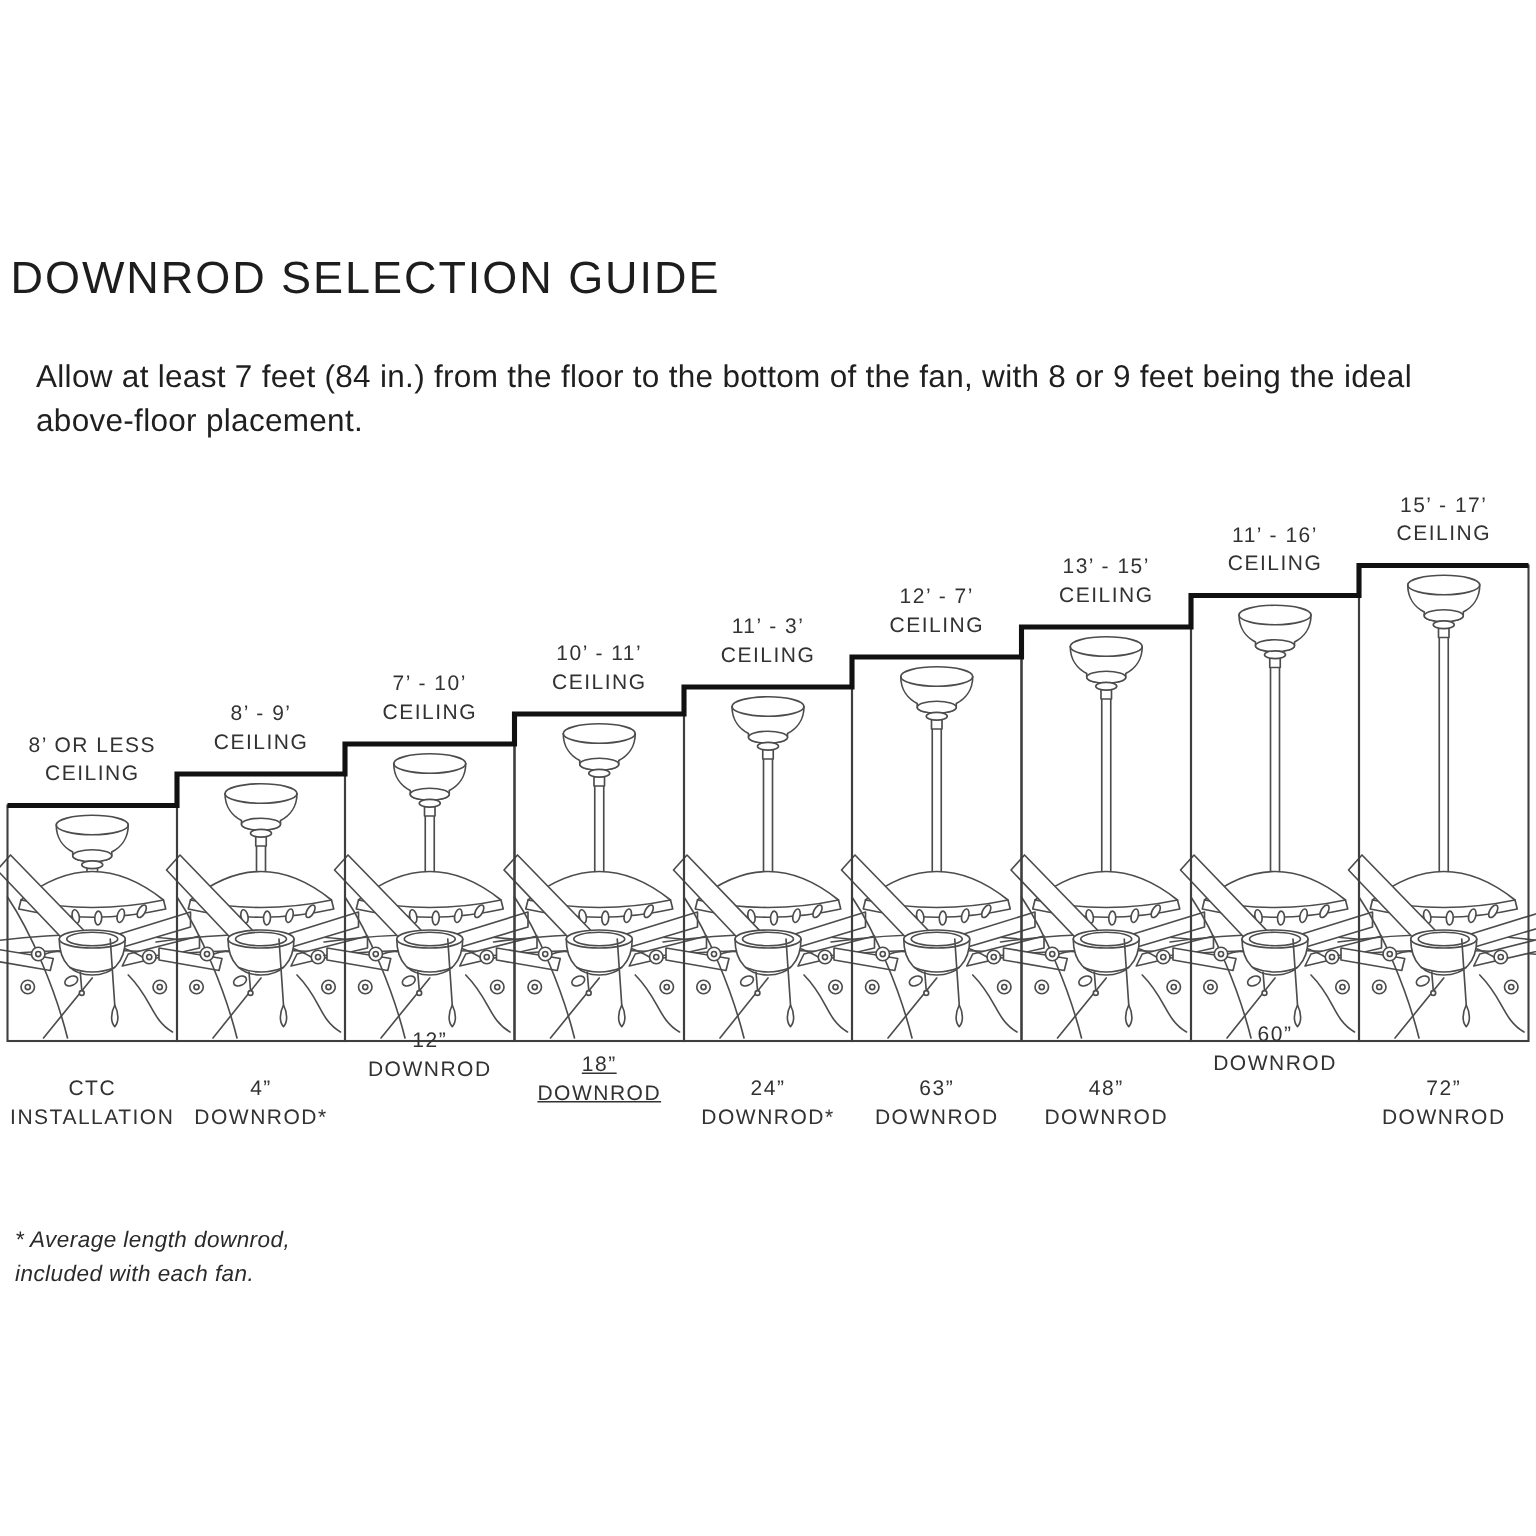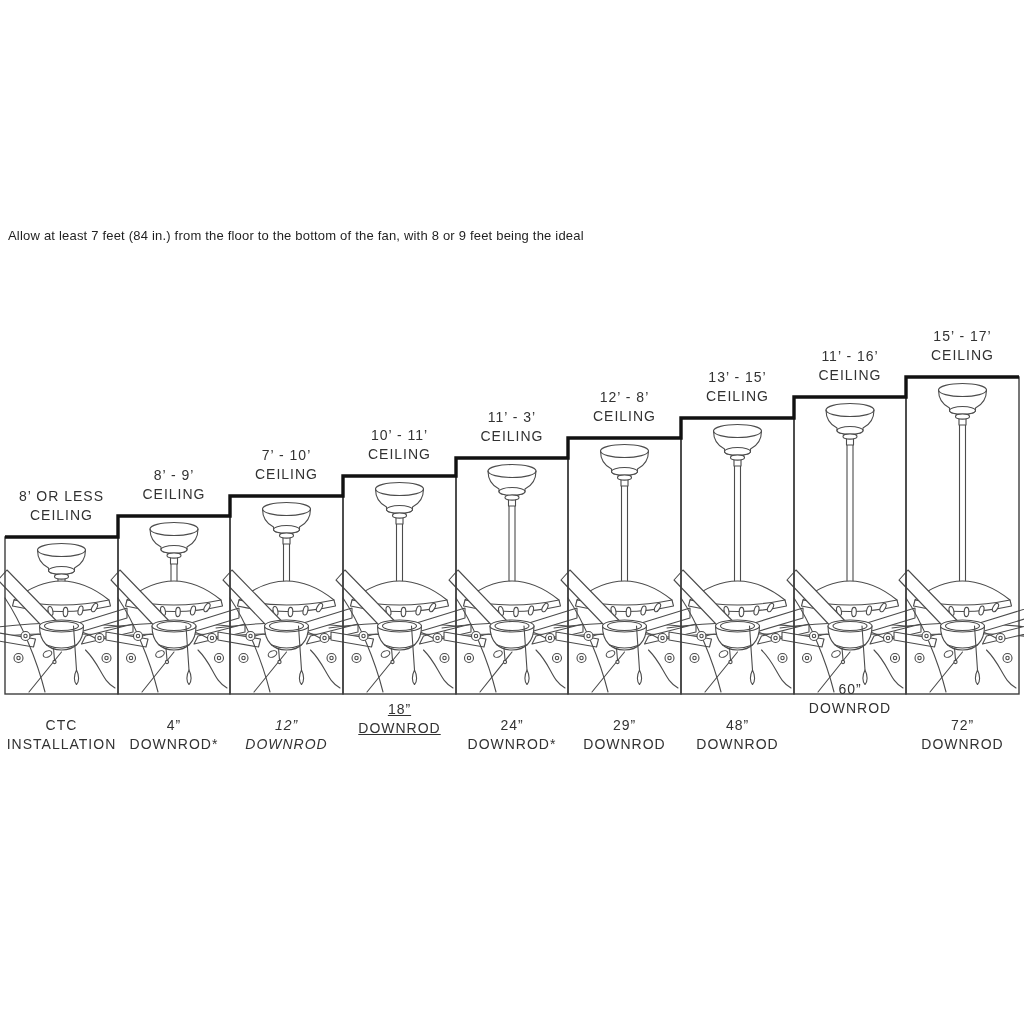--- a/index.html
+++ b/index.html
@@ -6,22 +6,22 @@
   .canvas{
     position:relative;width:1024px;height:1024px;background:#ffffff;
     font-family:"Liberation Sans", sans-serif;overflow:hidden;
   }
   .page-title{
     position:absolute;left:7px;top:169px;margin:0;
     font-size:30px;font-weight:400;letter-spacing:1.3px;color:#1d1d1d;
     white-space:nowrap;
   }
   .intro{
-    position:absolute;left:8px;top:222px;margin:0;
-    font-size:13px;line-height:28.5px;color:#1f1f1f;letter-spacing:.2px;
+    position:absolute;left:8px;top:222px;margin:16px;
+    font-size:21px;line-height:28.5px;color:#1f1f1f;letter-spacing:.2px;
   }
   .diagram{position:absolute;left:0;top:0;width:1024px;height:1024px;}
   .fan{position:absolute;overflow:visible;z-index:2;}
   .fan path,.fan ellipse,.fan circle{
     stroke:var(--ln,#4c4c4c);stroke-width:1.1;fill:none;
     stroke-linecap:round;stroke-linejoin:round;
   }
   .fan .wf{fill:#ffffff;}
   .borders{position:absolute;left:0;top:0;z-index:5;pointer-events:none;}
   .clabel,.dlabel{
@@ -32,22 +32,24 @@
   .footnote{
     position:absolute;left:10px;top:816px;margin:0;
     font-style:italic;font-size:15px;line-height:22.5px;color:#2a2a2a;
     letter-spacing:.3px;
   }
 </style>
 </head>
 <body>
 
 <div class="canvas">
+  <h1 class="page-title">DOWNROD SELECTION GUIDE</h1>
   <p class="intro">
     <span>Allow at least 7 feet (84 in.) from the floor to the bottom of the fan, with 8 or 9 feet being the ideal</span><br>
+    <span>above-floor placement.</span>
   </p>
   <div class="diagram" id="diagram">
       <div class="clabel" style="left: -13.5px; top: 487px;">
         <div>8’ OR LESS</div>
         <div>CEILING</div>
       </div>
       <svg class="fan" width="113" height="157" viewBox="0 0 113 157" style="left: 5px; top: 537px;">
         <path d="M53.5 40 V57 M59.5 40 V57"></path>
         <path class="wf" d="M53 41 h7 v7 h-7 Z"></path>
         <path class="wf" d="M32.5 13 A24 6.5 0 0 1 80.5 13 C80.5 22 75.5 28 69.5 31 L69.5 33.5 A13 4 0 0 1 43.5 33.5 L43.5 31 C37.5 28 32.5 22 32.5 13 Z"></path>
@@ -185,21 +187,21 @@
         <path class="wf" d="M34.5 130 C34.5 146 43.5 154 56.5 154 C69.5 154 78.5 146 78.5 130 Z"></path>
         <ellipse class="wf" cx="56.5" cy="130" rx="22" ry="6"></ellipse>
         <ellipse cx="56.5" cy="130" rx="17" ry="4.5"></ellipse>
         <path d="M41.5 149 Q56.5 155 71.5 149"></path>
         <ellipse class="wf" cx="42.5" cy="158" rx="4.5" ry="3" transform="rotate(-25 42.5 158)"></ellipse>
         <path d="M48.5 152 L49.5 164"></path>
         <circle class="wf" cx="49.5" cy="166" r="1.6"></circle>
         <path d="M68.5 130 L71.5 174"></path>
         <path class="wf" d="M71.5 174 C68.7 179.5 68.7 185.5 71.5 188.5 C74.3 185.5 74.3 179.5 71.5 174 Z"></path>
       </svg>
-      <div class="dlabel" style="left: 211.5px; top: 716px; font-style: italic;">
+      <div class="dlabel" style="left: 211.5px; top: 684px;">
         <div>12”</div>
         <div>DOWNROD</div>
       </div>
       <div class="clabel" style="left: 324.5px; top: 426px;">
         <div>10’ - 11’</div>
         <div>CEILING</div>
       </div>
       <svg class="fan" width="113" height="218" viewBox="0 0 113 218" style="left: 343px; top: 476px;">
         <path d="M53.5 40 V118 M59.5 40 V118"></path>
         <path class="wf" d="M53 41 h7 v7 h-7 Z"></path>
@@ -292,21 +294,21 @@
         <path d="M48 190 L49 202"></path>
         <circle class="wf" cx="49" cy="204" r="1.6"></circle>
         <path d="M68 168 L71 212"></path>
         <path class="wf" d="M71 212 C68.2 217.5 68.2 223.5 71 226.5 C73.8 223.5 73.8 217.5 71 212 Z"></path>
       </svg>
       <div class="dlabel" style="left: 437px; top: 716px;">
         <div>24”</div>
         <div>DOWNROD*</div>
       </div>
       <div class="clabel" style="left: 549.5px; top: 388px;">
-        <div>12’ - 8’</div>
+        <div>12’ - 7’</div>
         <div>CEILING</div>
       </div>
       <svg class="fan" width="113" height="256" viewBox="0 0 113 256" style="left: 568px; top: 438px;">
         <path d="M53.5 40 V156 M59.5 40 V156"></path>
         <path class="wf" d="M53 41 h7 v7 h-7 Z"></path>
         <path class="wf" d="M32.5 13 A24 6.5 0 0 1 80.5 13 C80.5 22 75.5 28 69.5 31 L69.5 33.5 A13 4 0 0 1 43.5 33.5 L43.5 31 C37.5 28 32.5 22 32.5 13 Z"></path>
         <path d="M32.5 13 A24 6.5 0 0 0 80.5 13"></path>
         <ellipse class="wf" cx="56.5" cy="33.5" rx="13" ry="4"></ellipse>
         <ellipse class="wf" cx="56.5" cy="39.5" rx="7" ry="2.6"></ellipse>
         <path d="M-14 190 Q56.5 180 127 190"></path>
@@ -339,21 +341,21 @@
         <ellipse class="wf" cx="56.5" cy="188" rx="22" ry="6"></ellipse>
         <ellipse cx="56.5" cy="188" rx="17" ry="4.5"></ellipse>
         <path d="M41.5 207 Q56.5 213 71.5 207"></path>
         <ellipse class="wf" cx="42.5" cy="216" rx="4.5" ry="3" transform="rotate(-25 42.5 216)"></ellipse>
         <path d="M48.5 210 L49.5 222"></path>
         <circle class="wf" cx="49.5" cy="224" r="1.6"></circle>
         <path d="M68.5 188 L71.5 232"></path>
         <path class="wf" d="M71.5 232 C68.7 237.5 68.7 243.5 71.5 246.5 C74.3 243.5 74.3 237.5 71.5 232 Z"></path>
       </svg>
       <div class="dlabel" style="left: 549.5px; top: 716px;">
-        <div>29”</div>
+        <div>63”</div>
         <div>DOWNROD</div>
       </div>
       <div class="clabel" style="left: 662.5px; top: 368px;">
         <div>13’ - 15’</div>
         <div>CEILING</div>
       </div>
       <svg class="fan" width="113" height="276" viewBox="0 0 113 276" style="left: 681px; top: 418px;">
         <path d="M53.5 40 V176 M59.5 40 V176"></path>
         <path class="wf" d="M53 41 h7 v7 h-7 Z"></path>
         <path class="wf" d="M32.5 13 A24 6.5 0 0 1 80.5 13 C80.5 22 75.5 28 69.5 31 L69.5 33.5 A13 4 0 0 1 43.5 33.5 L43.5 31 C37.5 28 32.5 22 32.5 13 Z"></path>
@@ -508,13 +510,17 @@
         <rect x="230" y="496" width="113" height="198" fill="none" stroke="#3e3e3e" stroke-width="1.4"></rect>
         <rect x="343" y="476" width="113" height="218" fill="none" stroke="#3e3e3e" stroke-width="1.4"></rect>
         <rect x="456" y="458" width="112" height="236" fill="none" stroke="#3e3e3e" stroke-width="1.4"></rect>
         <rect x="568" y="438" width="113" height="256" fill="none" stroke="#3e3e3e" stroke-width="1.4"></rect>
         <rect x="681" y="418" width="113" height="276" fill="none" stroke="#3e3e3e" stroke-width="1.4"></rect>
         <rect x="794" y="397" width="112" height="297" fill="none" stroke="#3e3e3e" stroke-width="1.4"></rect>
         <rect x="906" y="377" width="113" height="317" fill="none" stroke="#3e3e3e" stroke-width="1.4"></rect>
         <polyline points="5,537 5,537 118,537 118,516 230,516 230,496 343,496 343,476 456,476 456,458 568,458 568,438 681,438 681,418 794,418 794,397 906,397 906,377 1019,377" fill="none" stroke="#111111" stroke-width="3.4"></polyline>
       </svg>
     </div>
+  <p class="footnote">
+    <span>* Average length downrod,</span><br>
+    <span>included with each fan.</span>
+  </p>
 </div>
 
 </body></html>

